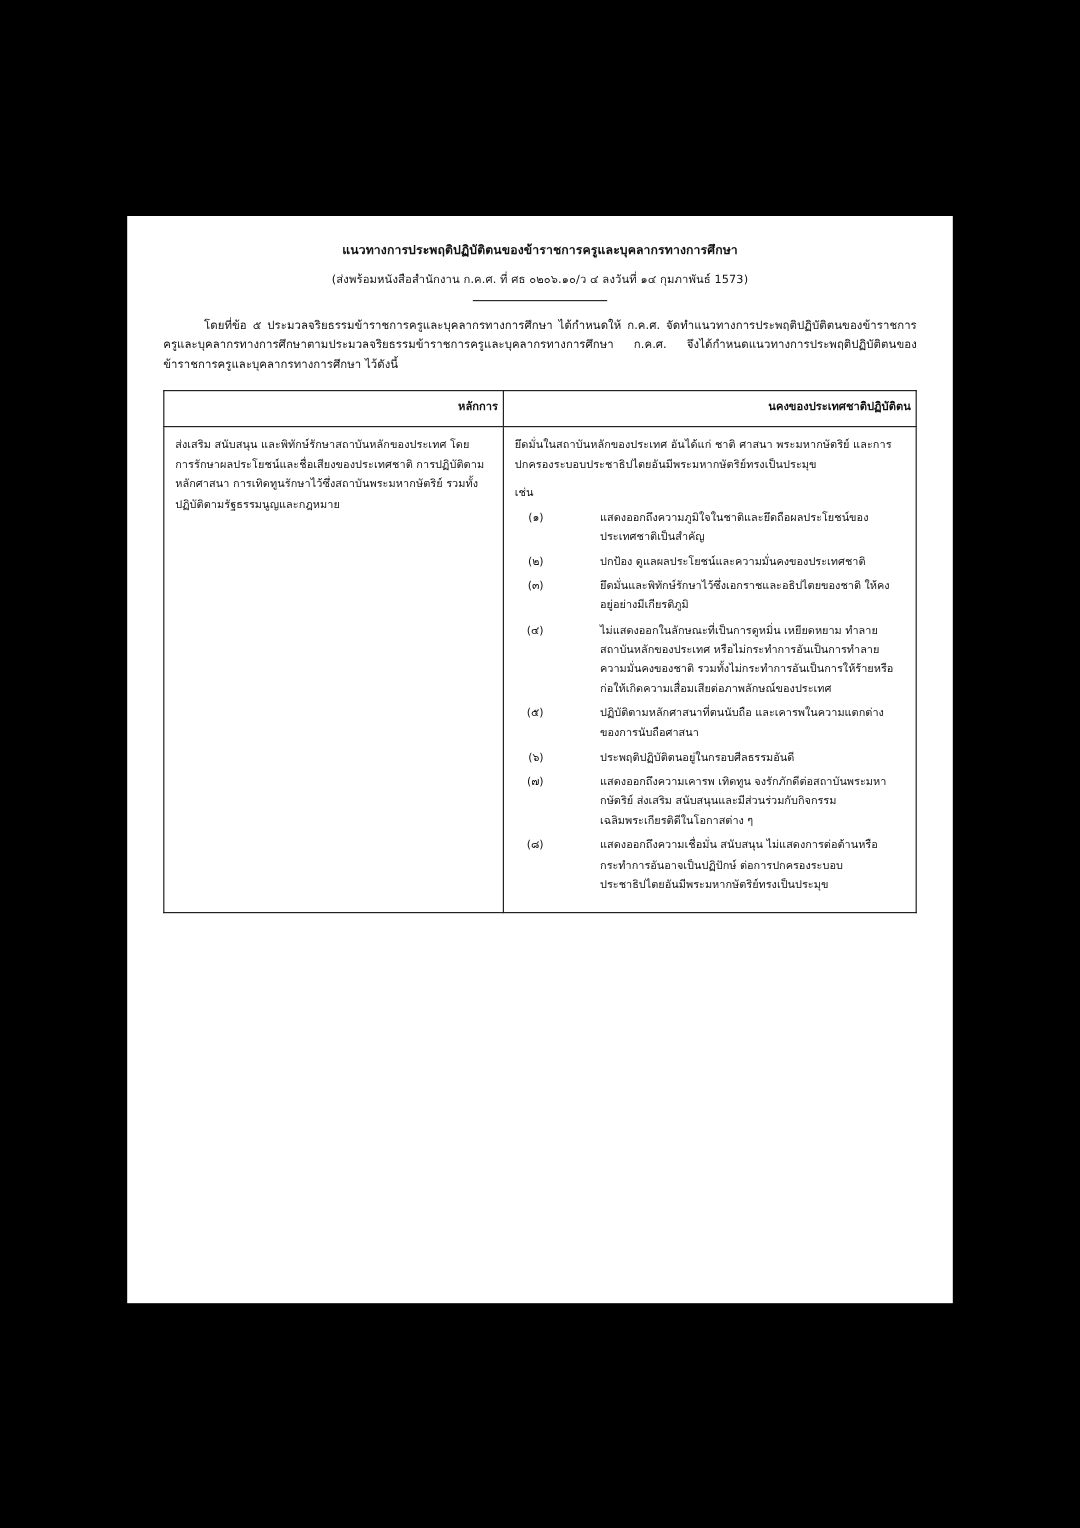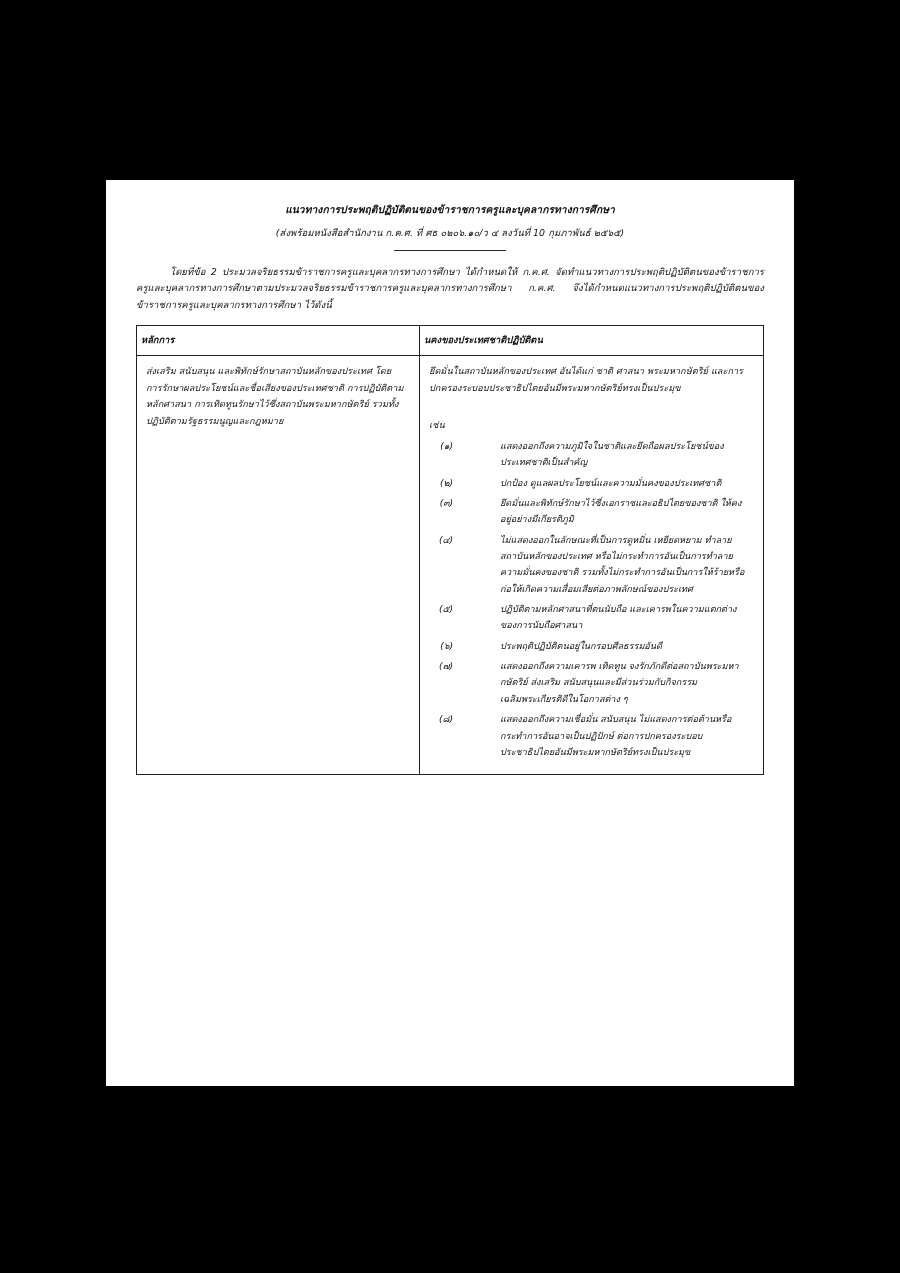--- a/index.html
+++ b/index.html
@@ -18,21 +18,20 @@
     overflow: hidden;
   }
   .page-sheet {
     position: absolute;
     left: 106px;
     top: 180px;
     width: 688px;
     height: 906px;
     background: #ffffff;
     box-shadow: 0 0 2px rgba(0,0,0,0.4);
-    font-style: italic;
   }
   .page-inner {
     position: absolute;
     left: 30px;
     top: 22px;
     width: 628px;
     height: 860px;
   }
   .doc-title {
     text-align: center;
@@ -84,32 +83,32 @@
   table.main-table th,
   table.main-table td {
     border: 1px solid #222222;
     vertical-align: top;
     padding: 7px 14px 10px 9px;
     font-size: 9.1px;
     color: #111111;
     line-height: 1.82;
   }
   table.main-table th {
-    text-align: left;
+    text-align: right;
     font-weight: bold;
     padding: 6px 4px;
     font-size: 9.3px;
   }
   .col-a { width: 45%; }
   .col-b { width: 55%; }
   .cell-text {
     letter-spacing: 0.05px;
   }
   .chen {
-    margin-top: 21px;
+    margin-top: 7px;
   }
   ol.numlist {
     list-style: none;
     margin: 4px 0 0 0;
     padding: 0;
   }
   ol.numlist li {
     display: flex;
     gap: 6px;
     margin-bottom: 4px;
@@ -130,26 +129,26 @@
 <body>
 
 <div class="viewport">
   <div class="page-sheet">
     <div class="page-inner">
 
       <div class="doc-title">
         <div>แนวทางการประพฤติปฏิบัติตนของข้าราชการครูและบุคลากรทางการศึกษา</div>
       </div>
 
-      <div class="doc-subtitle">(ส่งพร้อมหนังสือสำนักงาน ก.ค.ศ. ที่ ศธ ๐๒๐๖.๑๐/ว ๔ ลงวันที่ 10 กุมภาพันธ์ ๒๕๖๕)</div>
+      <div class="doc-subtitle">(ส่งพร้อมหนังสือสำนักงาน ก.ค.ศ. ที่ ศธ ๐๒๐๖.๑๐/ว ๔ ลงวันที่ ๑๔ กุมภาพันธ์ 1573)</div>
 
       <div class="rule"></div>
 
       <div class="body-block">
-        <p class="indent">โดยที่ข้อ 2 ประมวลจริยธรรมข้าราชการครูและบุคลากรทางการศึกษา ได้กำหนดให้ ก.ค.ศ. จัดทำแนวทางการประพฤติปฏิบัติตนของข้าราชการครูและบุคลากรทางการศึกษาตามประมวลจริยธรรมข้าราชการครูและบุคลากรทางการศึกษา ก.ค.ศ. จึงได้กำหนดแนวทางการประพฤติปฏิบัติตนของข้าราชการครูและบุคลากรทางการศึกษา ไว้ดังนี้</p>
+        <p class="indent">โดยที่ข้อ ๕ ประมวลจริยธรรมข้าราชการครูและบุคลากรทางการศึกษา ได้กำหนดให้ ก.ค.ศ. จัดทำแนวทางการประพฤติปฏิบัติตนของข้าราชการครูและบุคลากรทางการศึกษาตามประมวลจริยธรรมข้าราชการครูและบุคลากรทางการศึกษา ก.ค.ศ. จึงได้กำหนดแนวทางการประพฤติปฏิบัติตนของข้าราชการครูและบุคลากรทางการศึกษา ไว้ดังนี้</p>
       </div>
 
       <table class="main-table">
         <thead>
           <tr>
             <th class="col-a">หลักการ</th>
             <th class="col-b">นคงของประเทศชาติปฏิบัติตน</th>
           </tr>
         </thead>
         <tbody>

